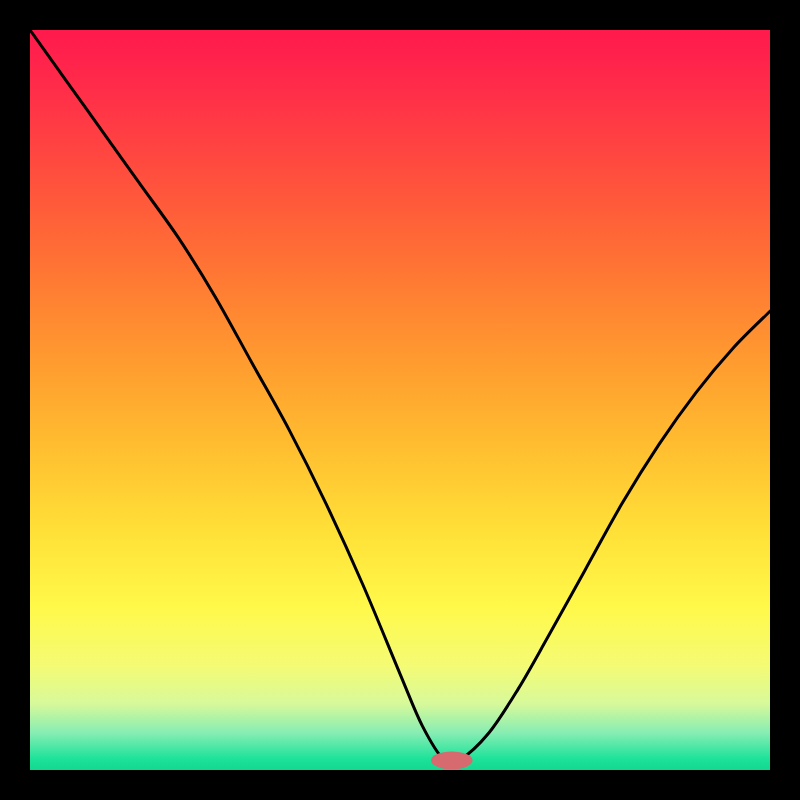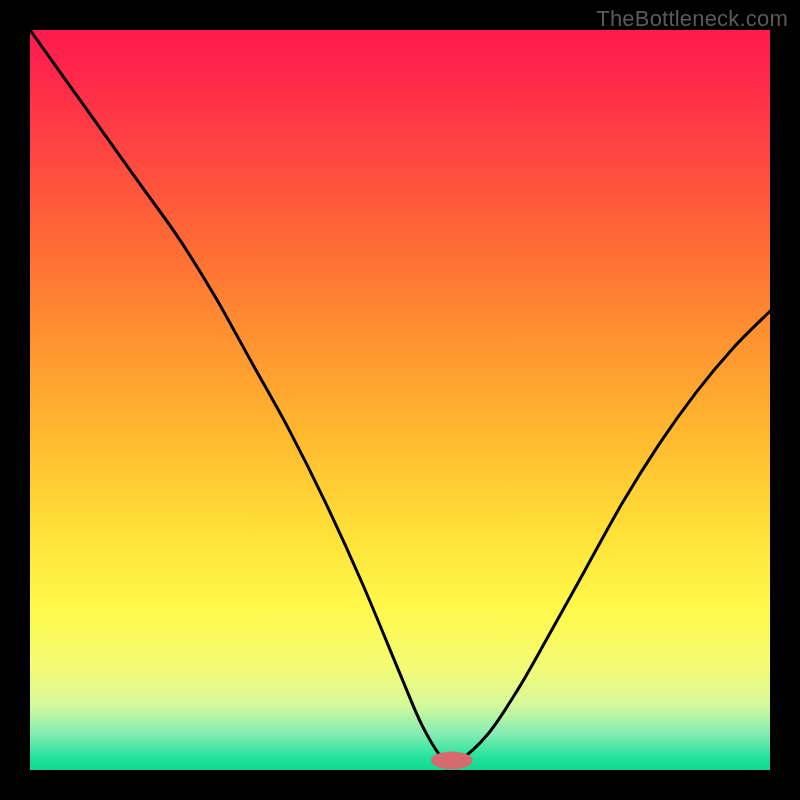--- a/index.html
+++ b/index.html
@@ -35,21 +35,20 @@
     letter-spacing: 0.2px;
     z-index: 5;
   }
   svg { display: block; }
 </style>
 </head>
 <body>
 
 <div class="stage">
 
-  <div class="attrib">TheBottleneck.com</div>
 
   <div class="plot">
     <svg id="chart-svg" viewBox="0 0 740 740" width="740" height="740" preserveAspectRatio="none">
       <defs>
         <linearGradient id="bg-grad" x1="0" y1="0" x2="0" y2="1">
             <stop offset="0.00%" stop-color="#ff1a4d"></stop>
             <stop offset="7.00%" stop-color="#ff2a4a"></stop>
             <stop offset="18.00%" stop-color="#ff4a3f"></stop>
             <stop offset="30.00%" stop-color="#ff6e35"></stop>
             <stop offset="42.00%" stop-color="#ff9330"></stop>

